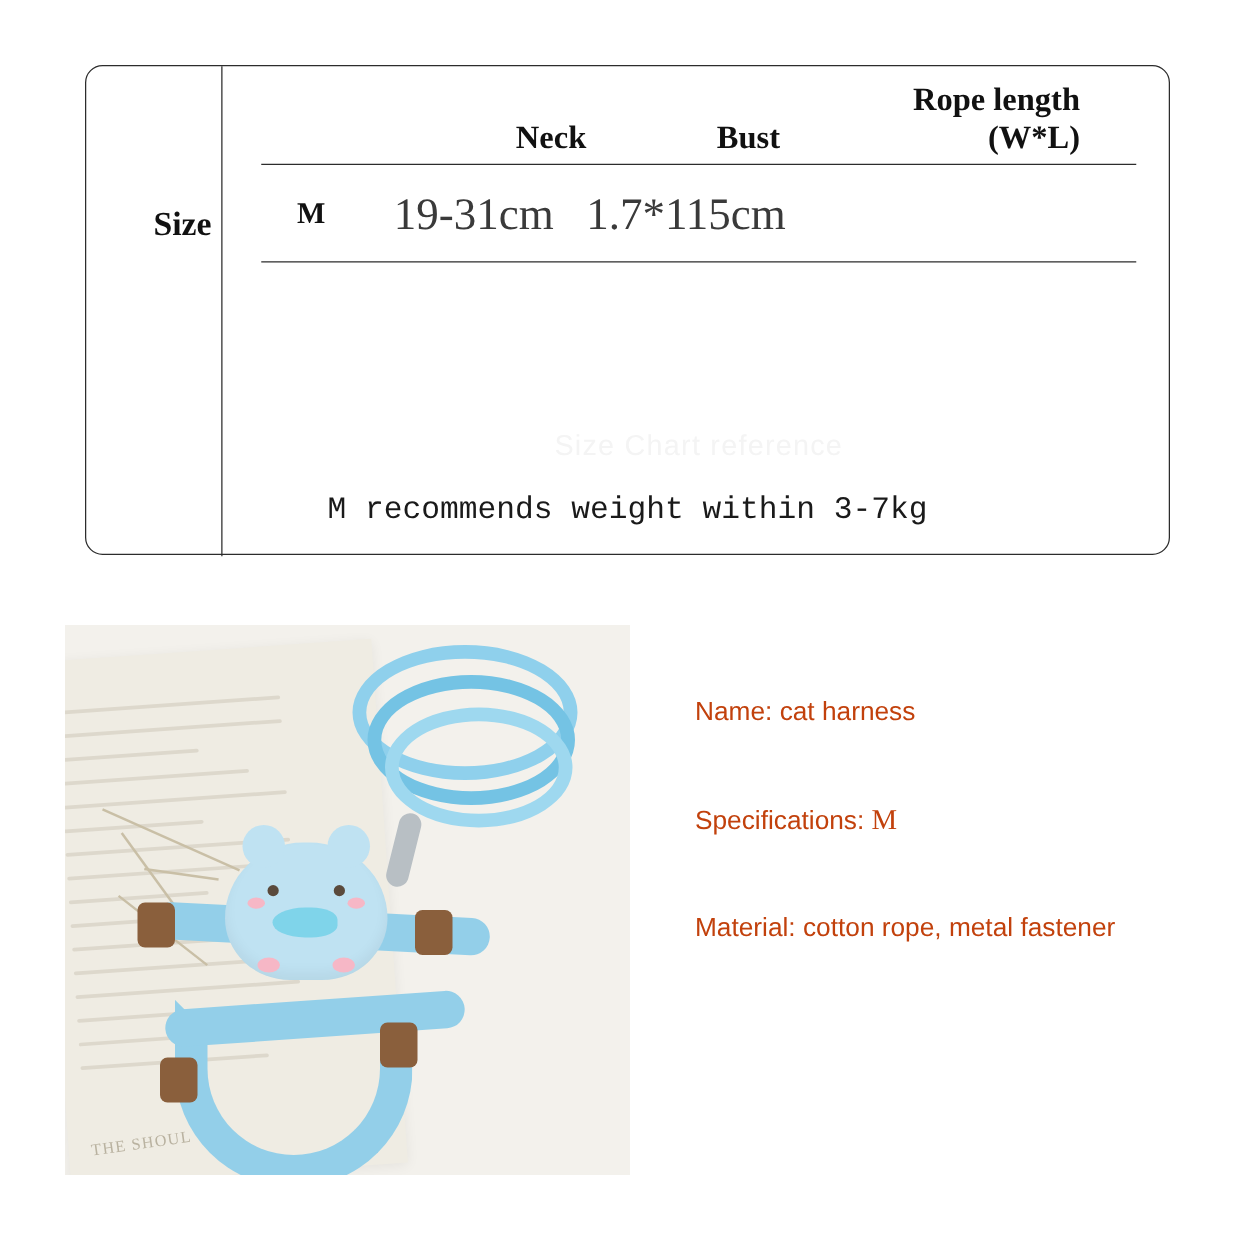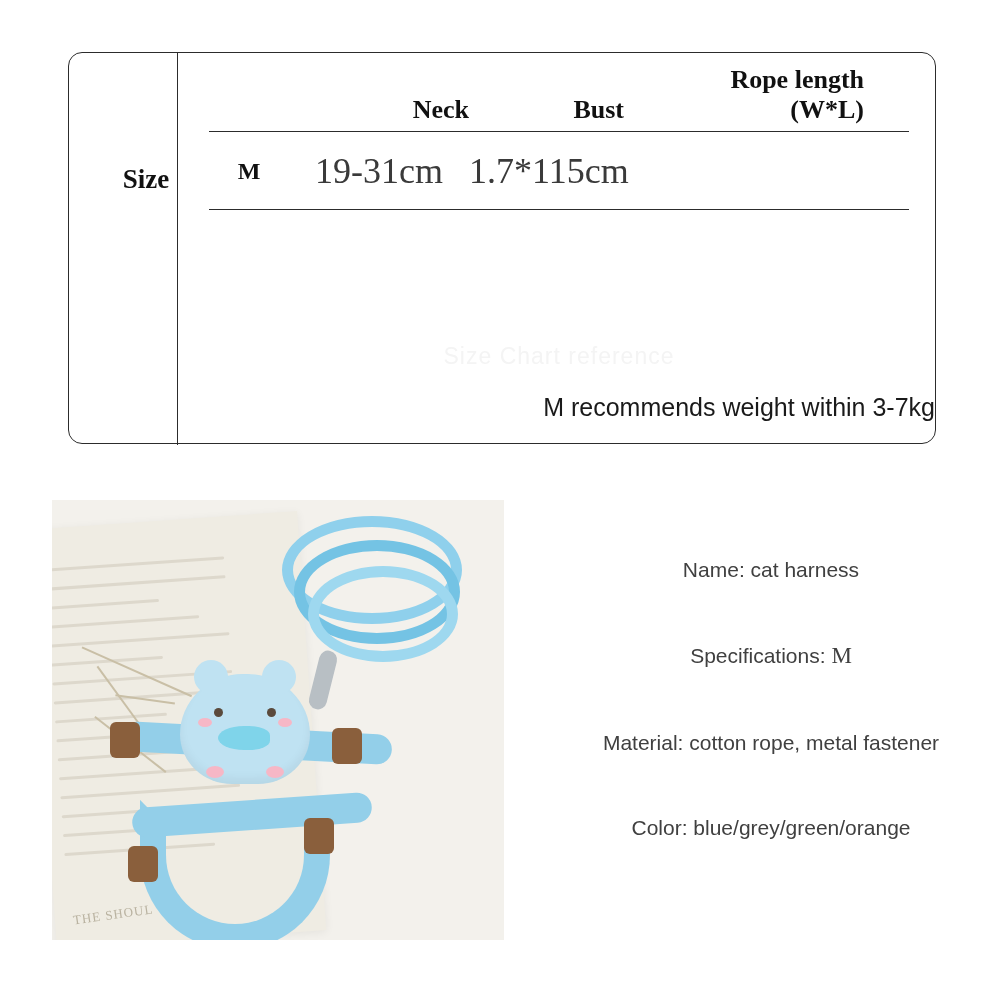--- a/index.html
+++ b/index.html
@@ -88,24 +88,24 @@
   }
   .grid-values > div.size-cell {
     font-weight: bold;
     font-size: 24px;
     color: #111;
   }
   .weight-note {
     position: absolute;
     left: 0; top: 340px;
     width: 100%;
-    text-align: right;
+    text-align: center;
     font-size: 25px;
     color: #1a1a1a;
-    font-family: Liberation Sans, sans-serif;
+    font-family: Liberation Mono, monospace;
   }
   .ghost-text {
     position: absolute;
     left: 150px; top: 290px;
     width: 680px;
     text-align: center;
     font-size: 23px;
     color: #f4f4f4;
     letter-spacing: 1px;
     user-select: none;
@@ -264,25 +264,24 @@
   }
 
   
   .specs {
     position: absolute;
     left: 556px; top: 556px;
     width: 430px;
   }
   .spec-row {
     font-size: 21px;
-    color: #404040;
+    color: #c2410c;
     margin-bottom: 58px;
     line-height: 1.3;
     white-space: nowrap;
-    text-align: center;
   }
   .spec-row .spec-value.emph {
     font-family: "Liberation Serif", serif;
     font-size: 23px;
   }
 </style>
 </head>
 <body>
 
 <div class="page">
@@ -390,20 +389,16 @@
     <div class="spec-row">
       <span class="spec-label">Specifications:</span>
       <span class="spec-value emph">M</span>
     </div>
 
     <div class="spec-row">
       <span class="spec-label">Material:</span>
       <span class="spec-value">cotton rope, metal fastener</span>
     </div>
 
-    <div class="spec-row">
-      <span class="spec-label">Color:</span>
-      <span class="spec-value">blue/grey/green/orange</span>
-    </div>
 
   </div>
 
 </div>
 
 </body></html>

